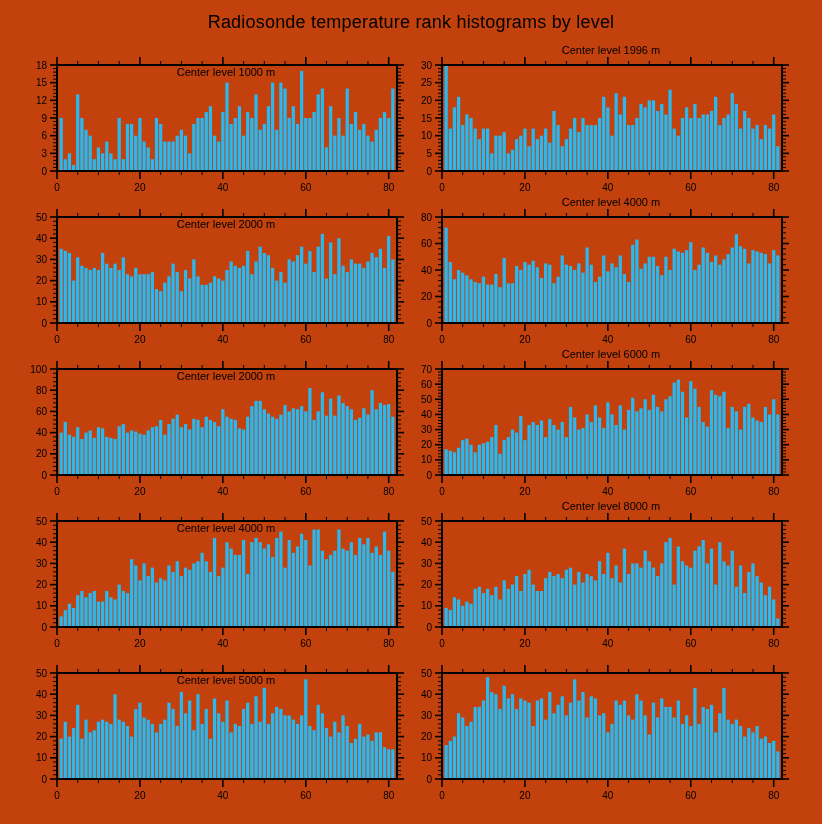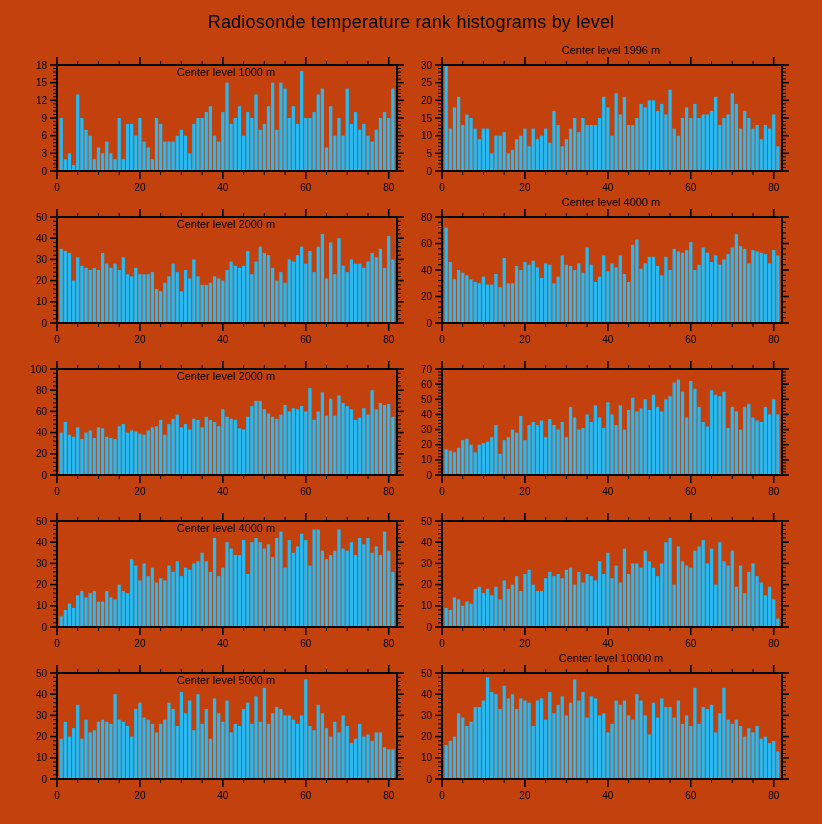--- a/index.html
+++ b/index.html
@@ -956,20 +956,21 @@
             <line x1="270.0487804878049" y1="6" x2="270.0487804878049" y2="10" stroke="#000000" stroke-width="1"></line>
             <line x1="311.5121951219512" y1="116" x2="311.5121951219512" y2="120" stroke="#000000" stroke-width="1"></line>
             <line x1="311.5121951219512" y1="6" x2="311.5121951219512" y2="10" stroke="#000000" stroke-width="1"></line>
             <line x1="332.2439024390244" y1="116" x2="332.2439024390244" y2="120" stroke="#000000" stroke-width="1"></line>
             <line x1="332.2439024390244" y1="6" x2="332.2439024390244" y2="10" stroke="#000000" stroke-width="1"></line>
             <line x1="352.9756097560976" y1="116" x2="352.9756097560976" y2="120" stroke="#000000" stroke-width="1"></line>
             <line x1="352.9756097560976" y1="6" x2="352.9756097560976" y2="10" stroke="#000000" stroke-width="1"></line>
           </svg>
       </div>
       <div class="chart-cell col-right">
+        <div class="sub-title">Center level 6000 m</div>
         <svg class="chart" width="400" height="140">
             <rect x="44.53" y="90.26" width="3.23" height="25.74" fill="#29b9f0"></rect>
             <rect x="48.68" y="91.77" width="3.23" height="24.23" fill="#29b9f0"></rect>
             <rect x="52.82" y="93.29" width="3.23" height="22.71" fill="#29b9f0"></rect>
             <rect x="56.97" y="88.74" width="3.23" height="27.26" fill="#29b9f0"></rect>
             <rect x="61.11" y="81.17" width="3.23" height="34.83" fill="#29b9f0"></rect>
             <rect x="65.26" y="79.66" width="3.23" height="36.34" fill="#29b9f0"></rect>
             <rect x="69.41" y="85.71" width="3.23" height="30.29" fill="#29b9f0"></rect>
             <rect x="73.55" y="93.29" width="3.23" height="22.71" fill="#29b9f0"></rect>
             <rect x="77.70" y="85.71" width="3.23" height="30.29" fill="#29b9f0"></rect>
@@ -1347,20 +1348,21 @@
             <line x1="270.0487804878049" y1="6" x2="270.0487804878049" y2="10" stroke="#000000" stroke-width="1"></line>
             <line x1="311.5121951219512" y1="116" x2="311.5121951219512" y2="120" stroke="#000000" stroke-width="1"></line>
             <line x1="311.5121951219512" y1="6" x2="311.5121951219512" y2="10" stroke="#000000" stroke-width="1"></line>
             <line x1="332.2439024390244" y1="116" x2="332.2439024390244" y2="120" stroke="#000000" stroke-width="1"></line>
             <line x1="332.2439024390244" y1="6" x2="332.2439024390244" y2="10" stroke="#000000" stroke-width="1"></line>
             <line x1="352.9756097560976" y1="116" x2="352.9756097560976" y2="120" stroke="#000000" stroke-width="1"></line>
             <line x1="352.9756097560976" y1="6" x2="352.9756097560976" y2="10" stroke="#000000" stroke-width="1"></line>
           </svg>
       </div>
       <div class="chart-cell col-right">
+        <div class="sub-title">Center level 8000 m</div>
         <svg class="chart" width="400" height="140">
             <rect x="44.53" y="96.92" width="3.23" height="19.08" fill="#29b9f0"></rect>
             <rect x="48.68" y="99.04" width="3.23" height="16.96" fill="#29b9f0"></rect>
             <rect x="52.82" y="86.32" width="3.23" height="29.68" fill="#29b9f0"></rect>
             <rect x="56.97" y="88.44" width="3.23" height="27.56" fill="#29b9f0"></rect>
             <rect x="61.11" y="94.80" width="3.23" height="21.20" fill="#29b9f0"></rect>
             <rect x="65.26" y="90.56" width="3.23" height="25.44" fill="#29b9f0"></rect>
             <rect x="69.41" y="92.68" width="3.23" height="23.32" fill="#29b9f0"></rect>
             <rect x="73.55" y="77.84" width="3.23" height="38.16" fill="#29b9f0"></rect>
             <rect x="77.70" y="75.72" width="3.23" height="40.28" fill="#29b9f0"></rect>
@@ -1716,21 +1718,20 @@
             <line x1="270.0487804878049" y1="6" x2="270.0487804878049" y2="10" stroke="#000000" stroke-width="1"></line>
             <line x1="311.5121951219512" y1="116" x2="311.5121951219512" y2="120" stroke="#000000" stroke-width="1"></line>
             <line x1="311.5121951219512" y1="6" x2="311.5121951219512" y2="10" stroke="#000000" stroke-width="1"></line>
             <line x1="332.2439024390244" y1="116" x2="332.2439024390244" y2="120" stroke="#000000" stroke-width="1"></line>
             <line x1="332.2439024390244" y1="6" x2="332.2439024390244" y2="10" stroke="#000000" stroke-width="1"></line>
             <line x1="352.9756097560976" y1="116" x2="352.9756097560976" y2="120" stroke="#000000" stroke-width="1"></line>
             <line x1="352.9756097560976" y1="6" x2="352.9756097560976" y2="10" stroke="#000000" stroke-width="1"></line>
           </svg>
       </div>
       <div class="chart-cell col-right">
-        <div class="sub-title">Center level 10000 m</div>
         <svg class="chart" width="400" height="140">
             <rect x="44.53" y="82.08" width="3.23" height="33.92" fill="#29b9f0"></rect>
             <rect x="48.68" y="77.84" width="3.23" height="38.16" fill="#29b9f0"></rect>
             <rect x="52.82" y="73.60" width="3.23" height="42.40" fill="#29b9f0"></rect>
             <rect x="56.97" y="50.28" width="3.23" height="65.72" fill="#29b9f0"></rect>
             <rect x="61.11" y="54.52" width="3.23" height="61.48" fill="#29b9f0"></rect>
             <rect x="65.26" y="63.00" width="3.23" height="53.00" fill="#29b9f0"></rect>
             <rect x="69.41" y="58.76" width="3.23" height="57.24" fill="#29b9f0"></rect>
             <rect x="73.55" y="43.92" width="3.23" height="72.08" fill="#29b9f0"></rect>
             <rect x="77.70" y="43.92" width="3.23" height="72.08" fill="#29b9f0"></rect>

